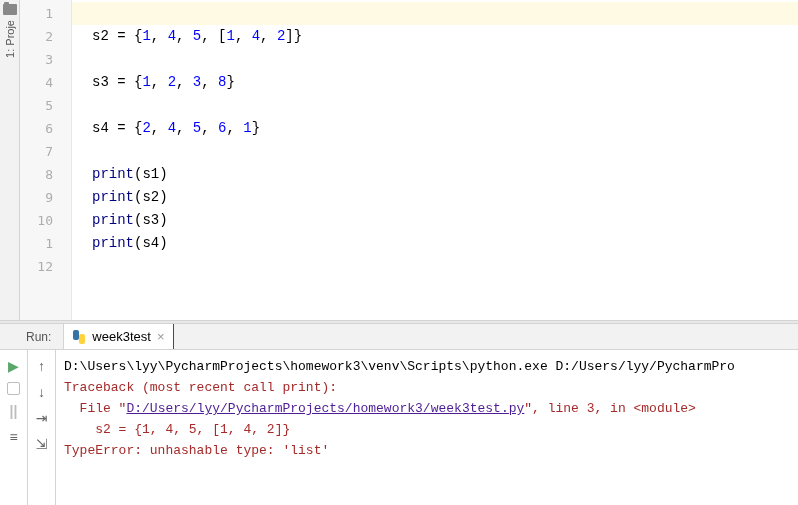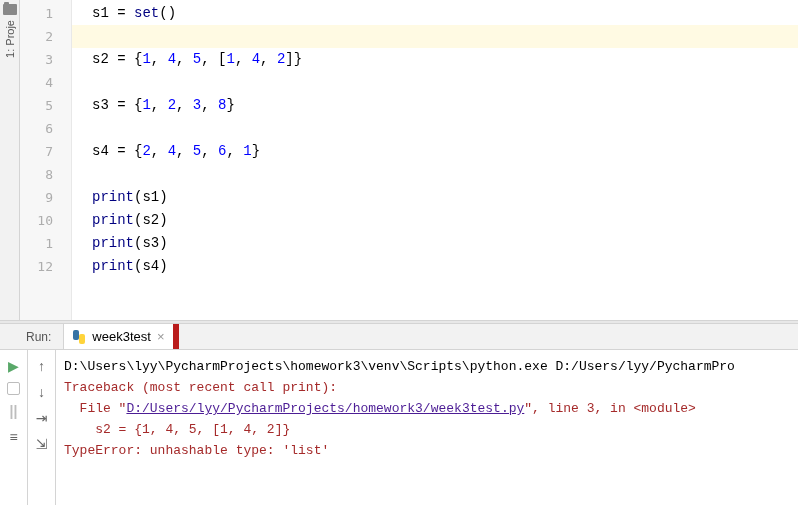--- a/index.html
+++ b/index.html
@@ -14,21 +14,21 @@
 .gutter .ln { height:23px; line-height:23px; text-align:right; padding-right:18px; color:#adadad; font-size:13px; font-family:Consolas,monospace; }
 .code { flex:1; padding-top:2px; font-family:Consolas,"Courier New",monospace; font-size:14px; }
 .code .row { height:23px; line-height:23px; padding-left:20px; white-space:pre; }
 .code .row.hl { background:#fffae3; }
 .fn { color:#000080; }
 .num { color:#0000ff; }
 .splitter { height:4px; background:#e8e8e8; border-top:1px solid #d4d4d4; border-bottom:1px solid #d4d4d4; cursor:row-resize; }
 .run-panel { flex:1; display:flex; flex-direction:column; background:#fff; }
 .run-header { height:26px; display:flex; align-items:center; border-bottom:1px solid #d4d4d4; background:#f2f2f2; }
 .run-label { padding:0 12px 0 26px; font-size:12px; color:#555; border-right:1px solid #d4d4d4; height:100%; display:flex; align-items:center; }
-.run-tab { padding:0 8px; height:100%; display:flex; align-items:center; background:#fff; border-right:6px solid #b91c1c; gap:6px; }
+.run-tab { padding:0 8px; height:100%; display:flex; align-items:center; background:#fff; border-right:1px solid #b91c1c; gap:6px; }
 .py-ico { width:14px; height:14px; position:relative; }
 .py-ico::before { content:""; position:absolute; left:1px; top:0; width:6px; height:10px; background:#3673a5; border-radius:2px; }
 .py-ico::after { content:""; position:absolute; right:1px; bottom:0; width:6px; height:10px; background:#ffd43b; border-radius:2px; }
 .close-x { color:#999; font-size:13px; cursor:pointer; }
 .run-body { flex:1; display:flex; }
 .run-controls { width:28px; border-right:1px solid #d4d4d4; display:flex; flex-direction:column; align-items:center; padding-top:6px; gap:6px; }
 .run-controls2 { width:28px; border-right:1px solid #d4d4d4; display:flex; flex-direction:column; align-items:center; padding-top:6px; gap:6px; }
 .ctrl-btn { width:20px; height:20px; display:flex; align-items:center; justify-content:center; color:#666; cursor:pointer; font-size:14px; border-radius:2px; }
 .play { color:#59a869; }
 .console { flex:1; padding:6px 8px; font-family:Consolas,"Courier New",monospace; font-size:13px; line-height:21px; overflow:hidden; }
@@ -53,21 +53,20 @@
       <div class="ln">5</div>
       <div class="ln">6</div>
       <div class="ln">7</div>
       <div class="ln">8</div>
       <div class="ln">9</div>
       <div class="ln">10</div>
       <div class="ln">1</div>
       <div class="ln">12</div>
     </div>
     <div class="code">
-      <div class="row"><span>s1 = </span><span class="fn">set</span><span>()</span></div>
       <div class="row hl"></div>
       <div class="row"><span>s2 = {</span><span class="num">1</span><span>, </span><span class="num">4</span><span>, </span><span class="num">5</span><span>, [</span><span class="num">1</span><span>, </span><span class="num">4</span><span>, </span><span class="num">2</span><span>]}</span></div>
       <div class="row"></div>
       <div class="row"><span>s3 = {</span><span class="num">1</span><span>, </span><span class="num">2</span><span>, </span><span class="num">3</span><span>, </span><span class="num">8</span><span>}</span></div>
       <div class="row"></div>
       <div class="row"><span>s4 = {</span><span class="num">2</span><span>, </span><span class="num">4</span><span>, </span><span class="num">5</span><span>, </span><span class="num">6</span><span>, </span><span class="num">1</span><span>}</span></div>
       <div class="row"></div>
       <div class="row"><span class="fn">print</span><span>(s1)</span></div>
       <div class="row"><span class="fn">print</span><span>(s2)</span></div>
       <div class="row"><span class="fn">print</span><span>(s3)</span></div>

